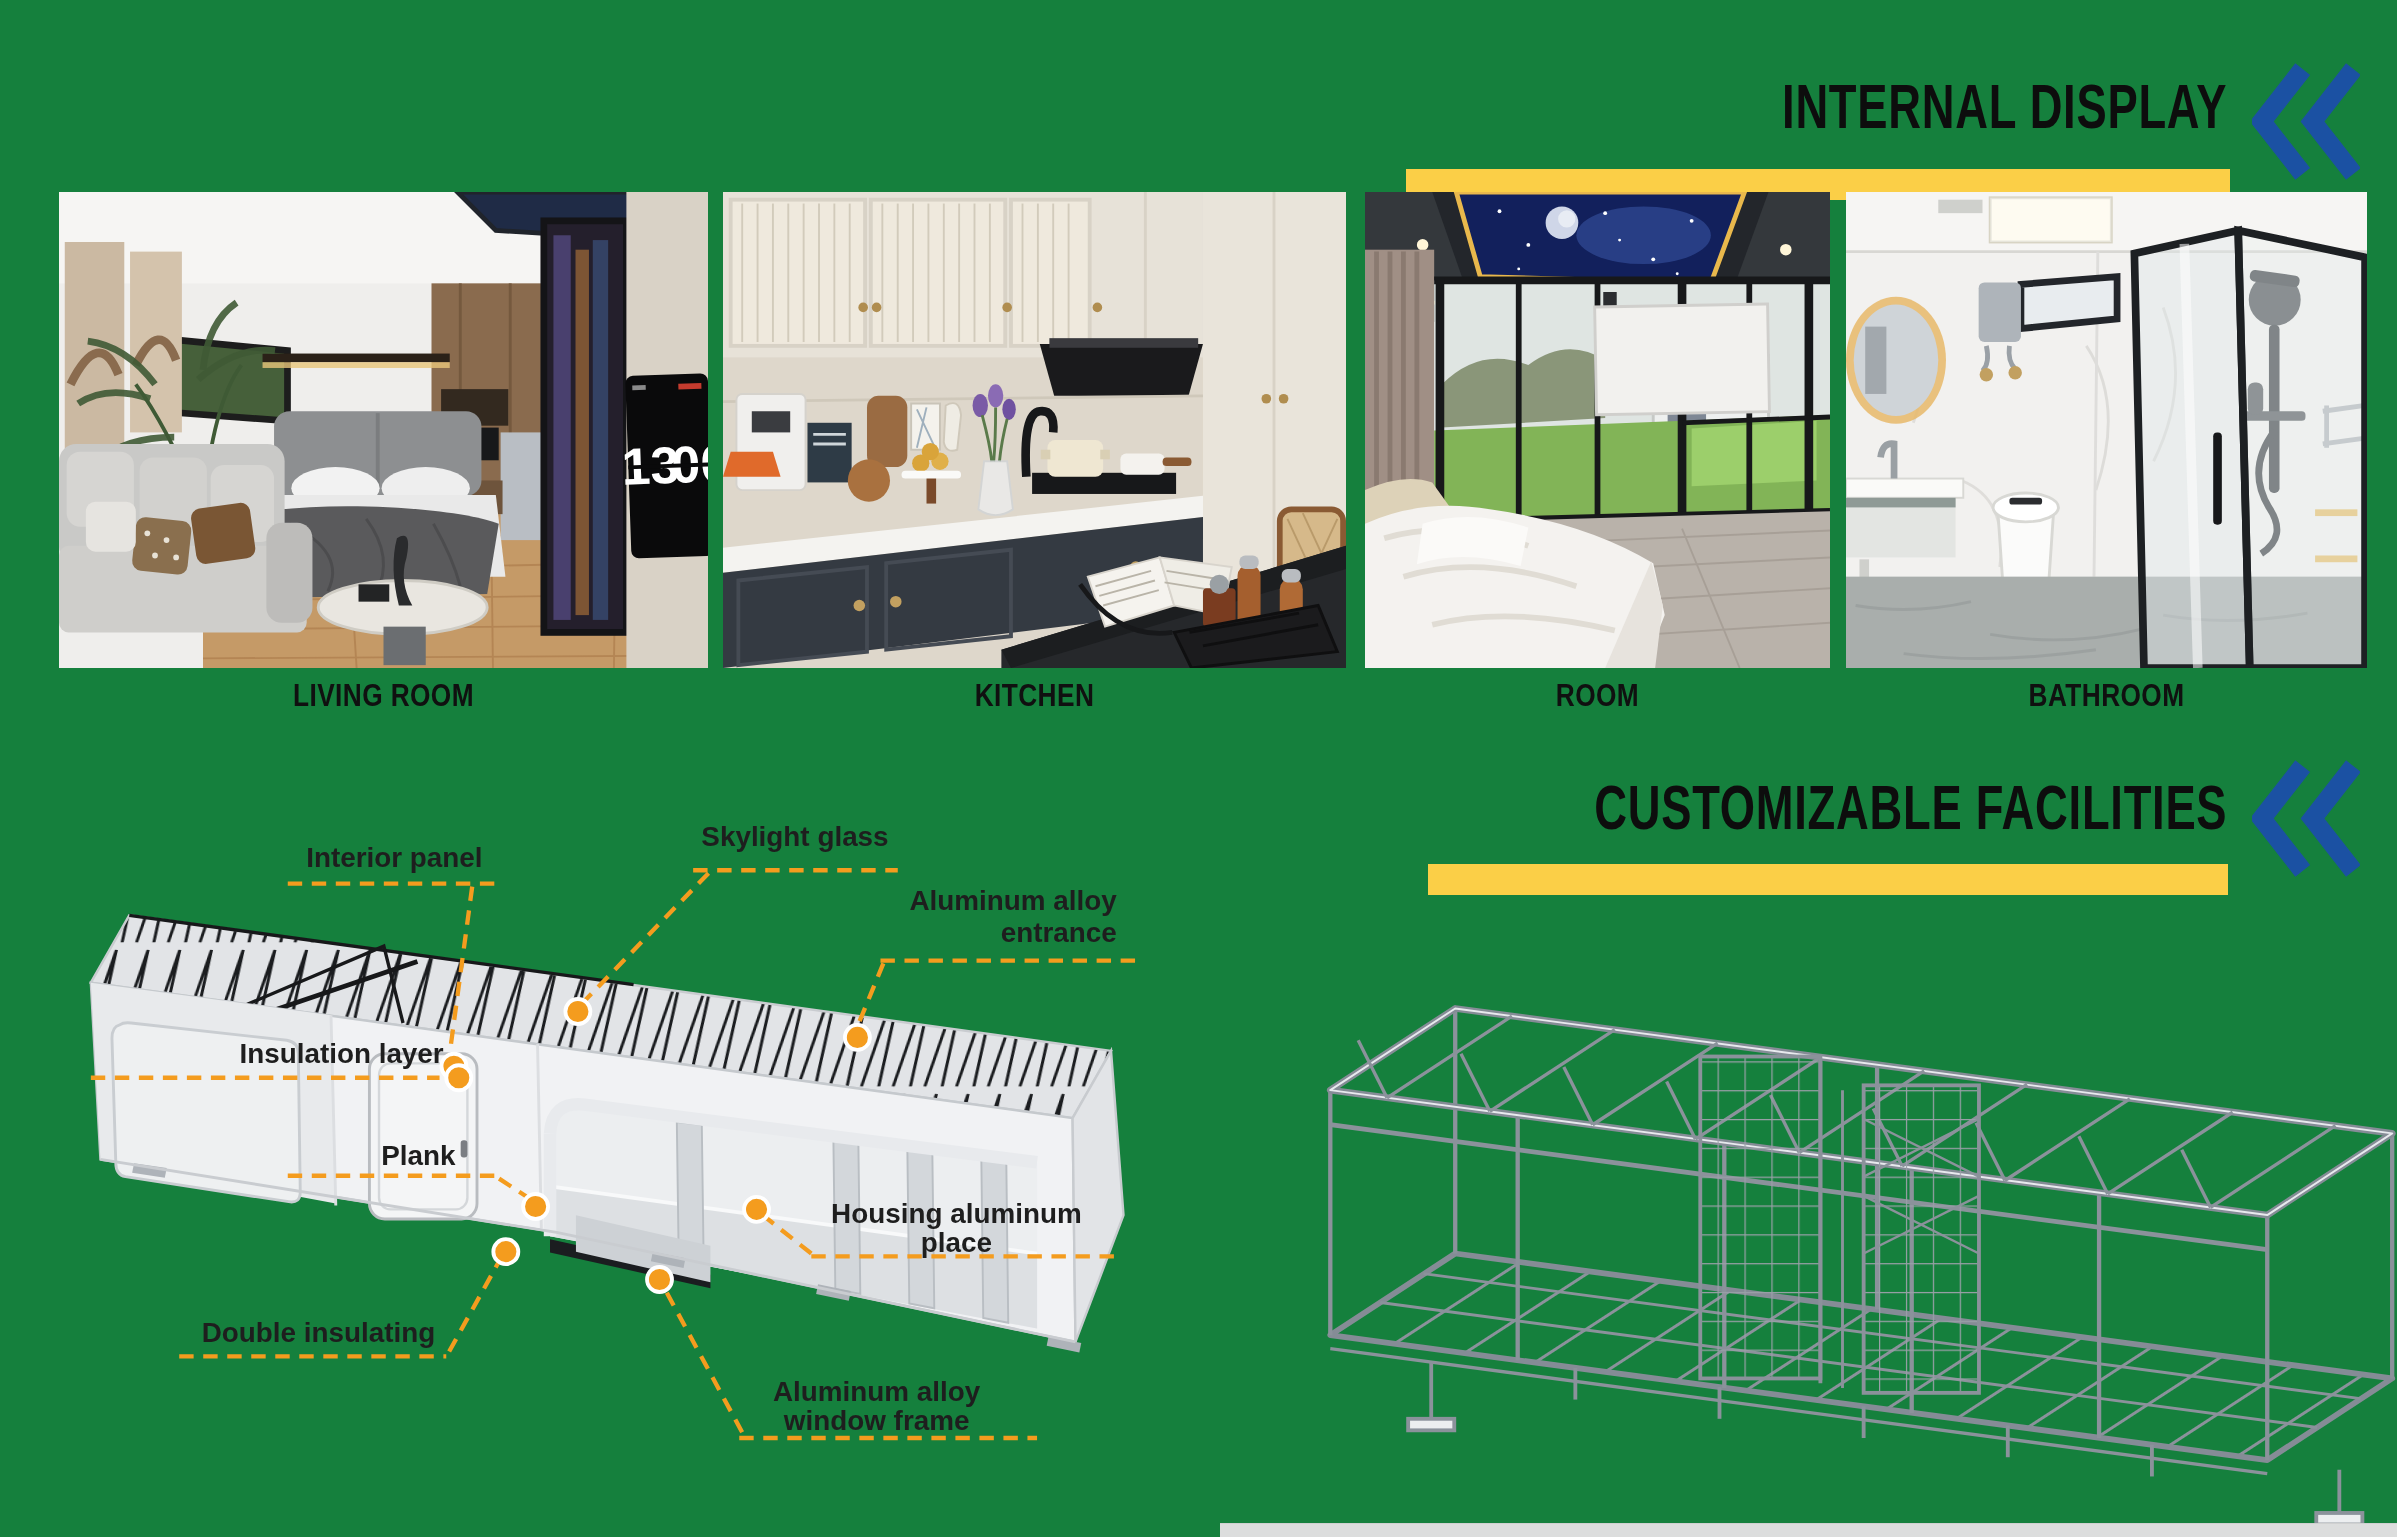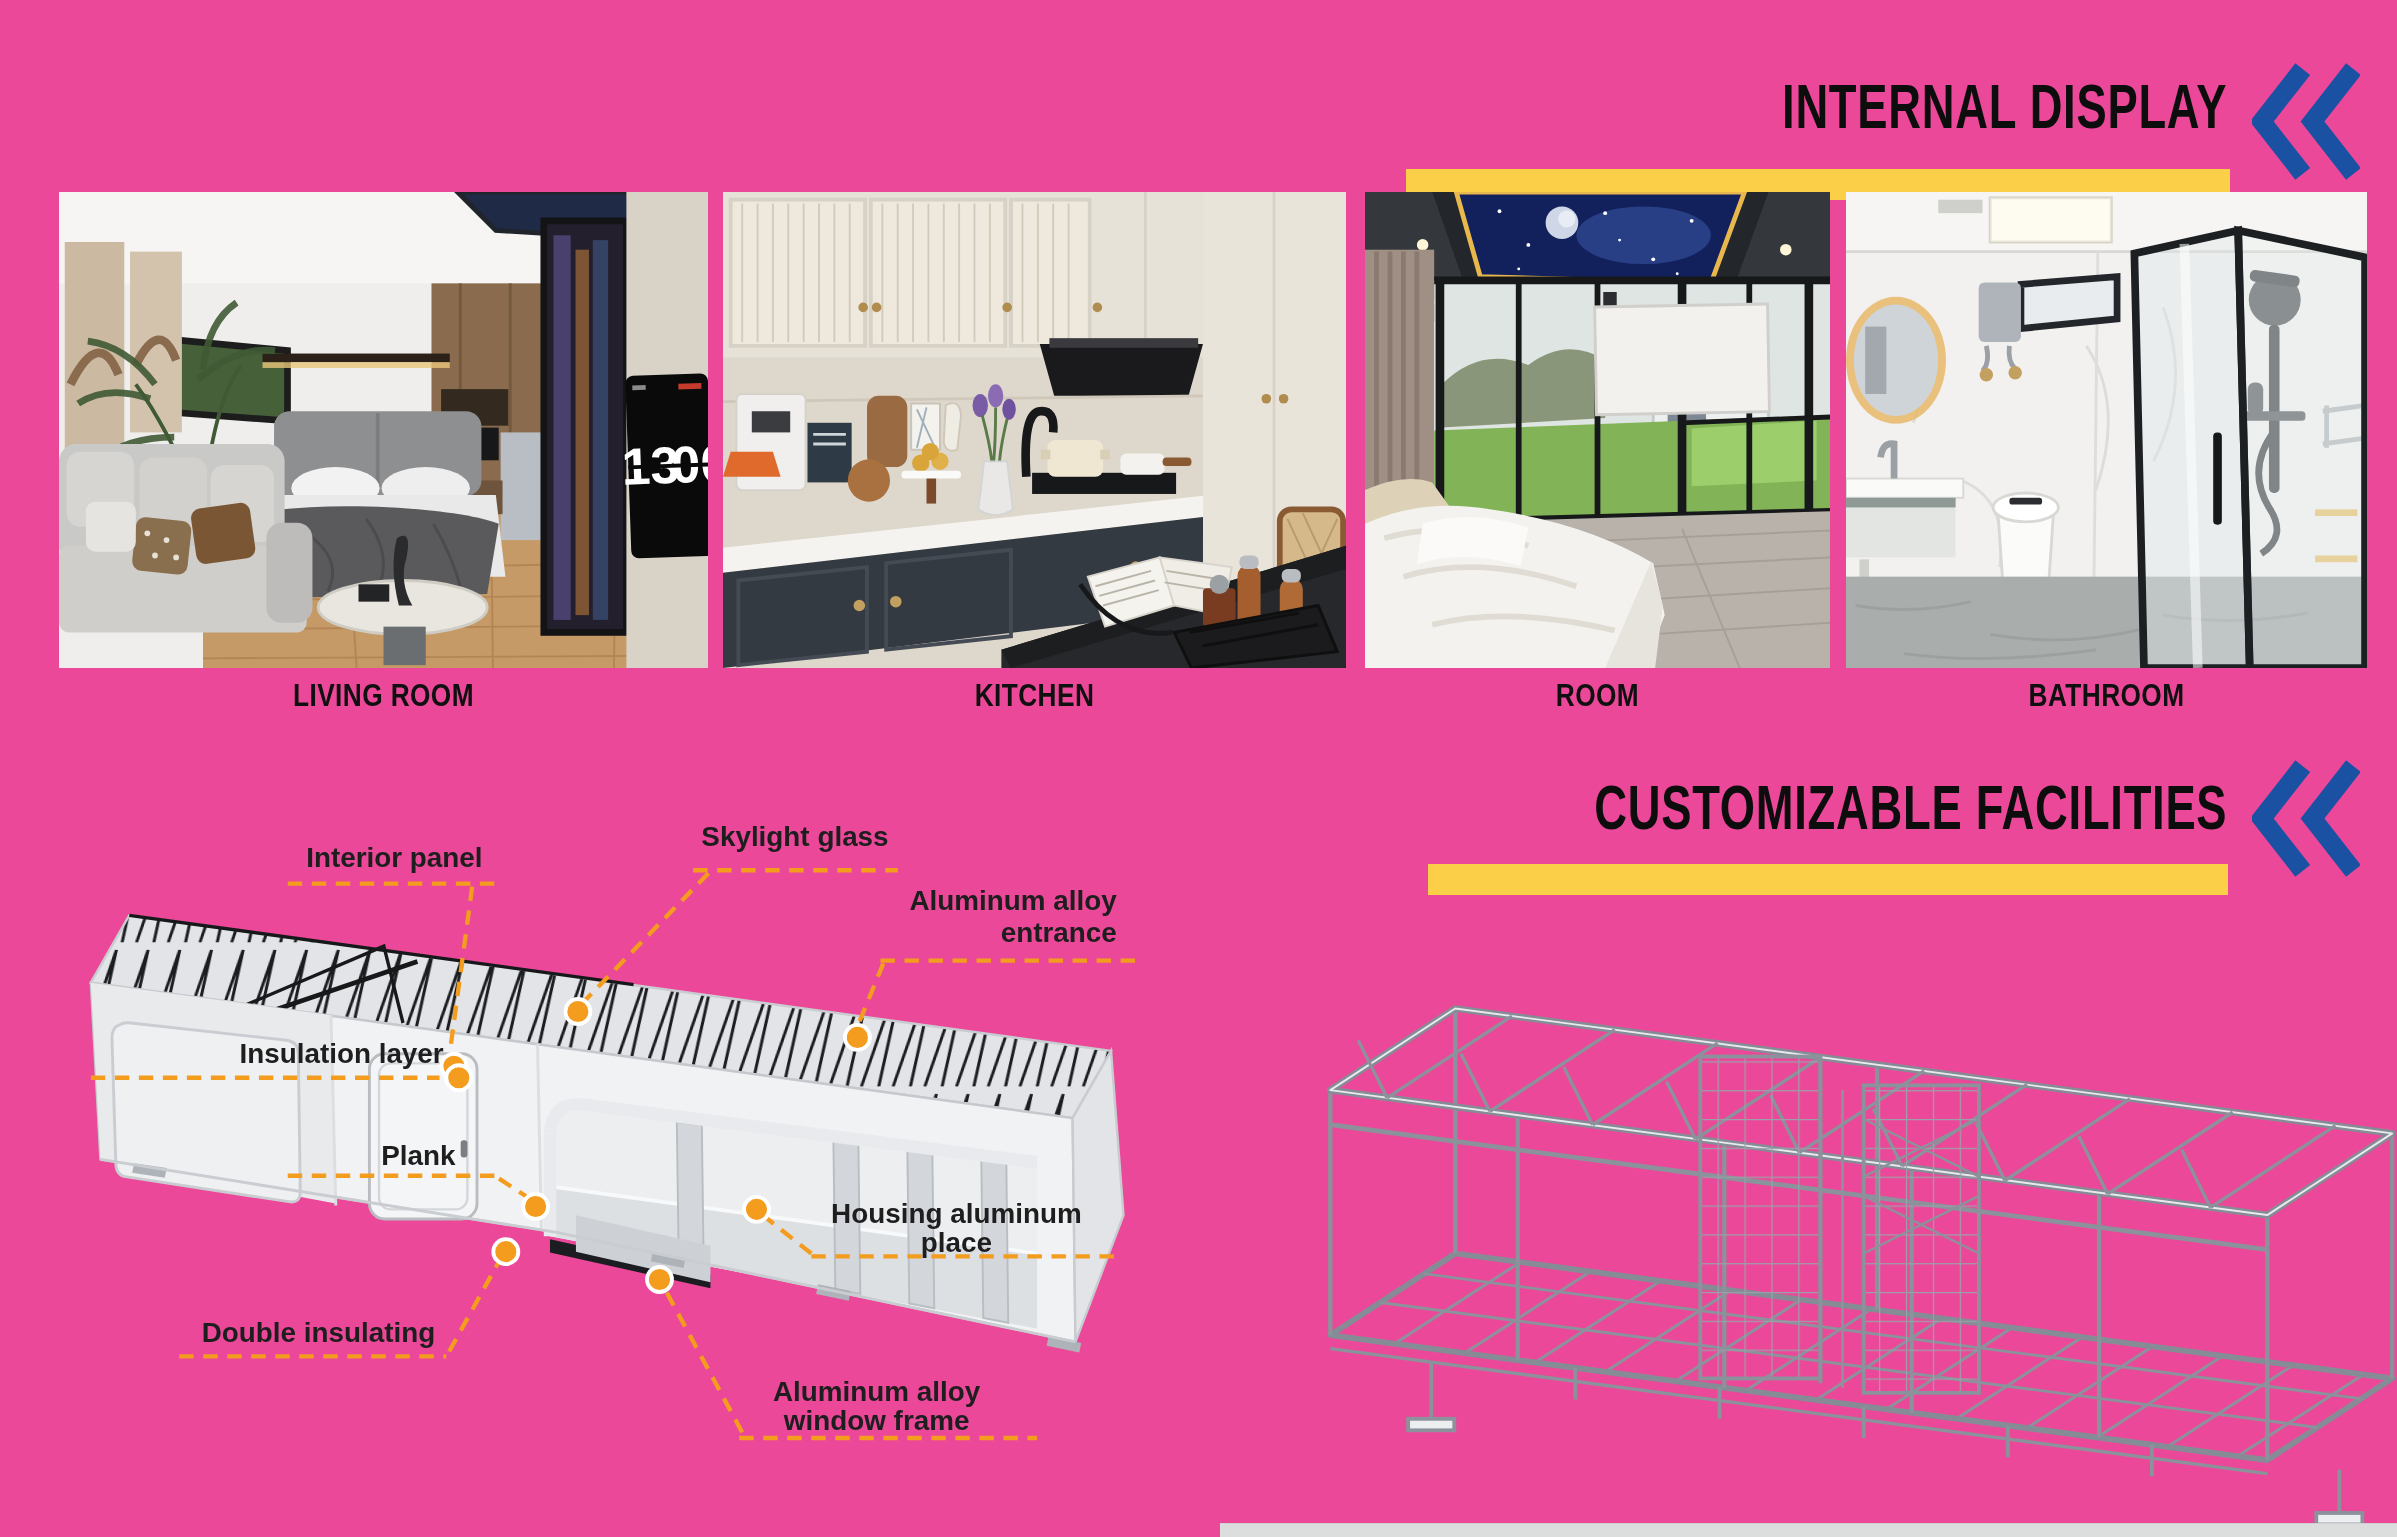--- a/index.html
+++ b/index.html
@@ -1,16 +1,16 @@
 <!DOCTYPE html>
 <html><head>
 <meta charset="utf-8">
 <style>
   html,body{margin:0;padding:0;background:#ffffff;}
-  .page{position:relative;width:2398px;height:1537px;background:#ec4899;overflow:hidden;
+  .page{position:relative;width:2398px;height:1537px;background:#15803d;overflow:hidden;
         font-family:"Liberation Sans",sans-serif;}
   .abs{position:absolute;}
   
   .section-title{position:absolute;right:171px;margin:0;color:#0d0d0d;font-weight:700;
         font-size:63px;line-height:1;white-space:nowrap;transform:scaleX(.72);
         transform-origin:100% 50%;letter-spacing:1px;}
   .accent-bar{position:absolute;height:31px;background:#FBCF47;}
   .chevrons{position:absolute;width:108px;height:123px;}
   
   .photo{position:absolute;top:192px;height:476px;overflow:hidden;background:#e8e8e6;}

